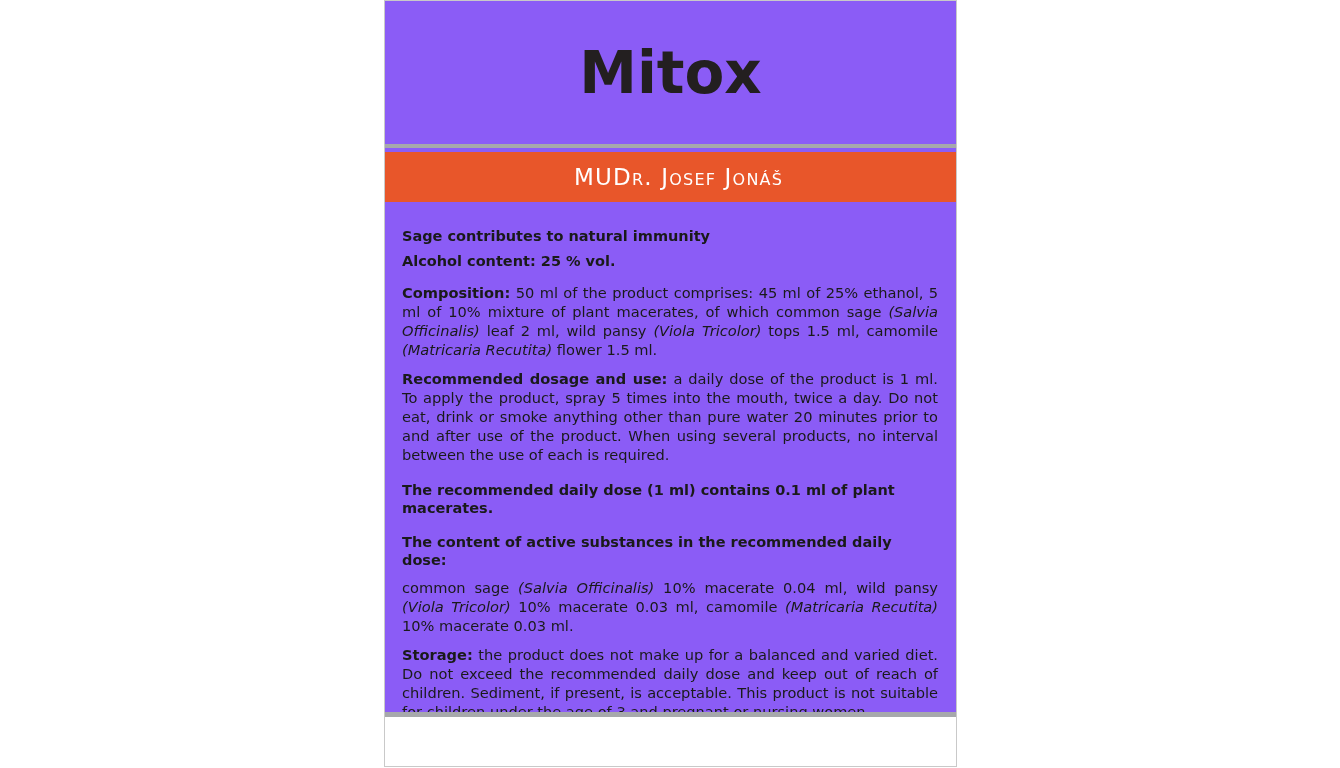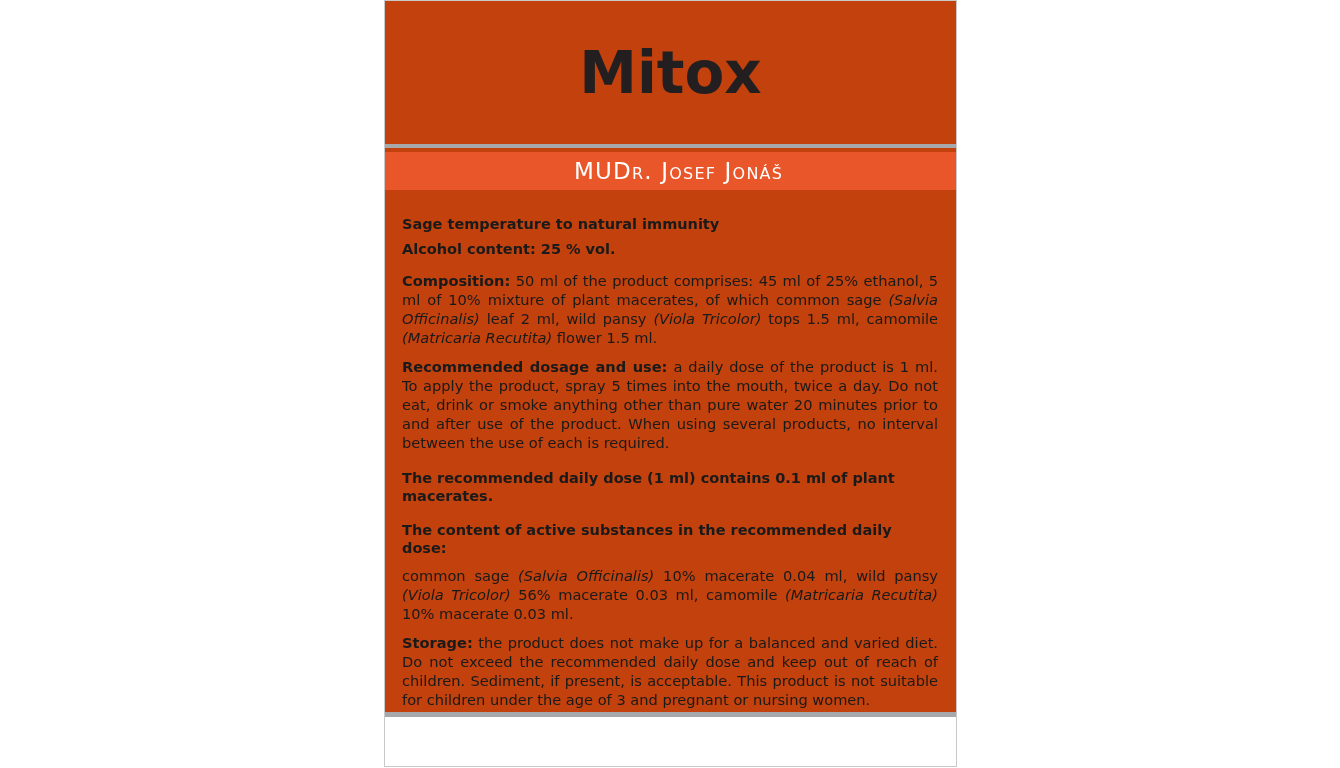--- a/index.html
+++ b/index.html
@@ -17,21 +17,21 @@
     position: relative;
     width: 1340px;
     height: 768px;
   }
   .label {
     position: absolute;
     left: 384px;
     top: 0;
     width: 573px;
     height: 767px;
-    background: #c2410c;
+    background: #8b5cf6;
     border: 1px solid #c9c9c9;
     box-sizing: border-box;
   }
   
   .title-block {
     height: 143px;
     display: flex;
     align-items: center;
     justify-content: center;
     box-sizing: border-box;
@@ -44,21 +44,21 @@
     line-height: 1;
   }
   .hr-thick {
     height: 4px;
     background: #a6a8ab;
     margin: 0;
   }
   
   .author-bar {
     margin-top: 4px;
-    height: 38px;
+    height: 50px;
     background: #e8562a;
     display: flex;
     align-items: center;
     justify-content: center;
     padding-left: 16px;
   }
   .author-name {
     color: #ffffff;
     font-size: 23px;
     letter-spacing: 1.2px;
@@ -128,32 +128,32 @@
     </div>
 
     <div class="hr-thick"></div>
 
     <div class="author-bar">
       <div class="author-name">MUDr. Josef Jonáš</div>
     </div>
 
     <div class="body">
 
-      <div class="hdr">Sage temperature to natural immunity</div>
+      <div class="hdr">Sage contributes to natural immunity</div>
       <div class="hdr">Alcohol content: 25 % vol.</div>
 
       <p class="para first"><span class="b">Composition:</span><span> 50 ml of the product comprises: 45 ml of 25% ethanol, 5 ml of 10% mixture of plant macerates, of which common sage </span><span class="i">(Salvia Officinalis)</span><span> leaf 2 ml, wild pansy </span><span class="i">(Viola Tricolor)</span><span> tops 1.5 ml, camomile </span><span class="i">(Matricaria Recutita)</span><span> flower 1.5 ml.</span></p>
 
       <p class="para"><span class="b">Recommended dosage and use:</span><span> a daily dose of the product is 1 ml. To apply the product, spray 5 times into the mouth, twice a day. Do not eat, drink or smoke anything other than pure water 20 minutes prior to and after use of the product. When using several products, no interval between the use of each is required.</span></p>
 
       <p class="bold-line">The recommended daily dose (1 ml) contains 0.1 ml of plant macerates.</p>
 
       <p class="bold-line">The content of active substances in the recommended daily dose:</p>
 
-      <p class="para"><span>common sage </span><span class="i">(Salvia Officinalis)</span><span> 10% macerate 0.04 ml, wild pansy </span><span class="i">(Viola Tricolor)</span><span> 56% macerate 0.03 ml, camomile </span><span class="i">(Matricaria Recutita)</span><span> 10% macerate 0.03 ml.</span></p>
+      <p class="para"><span>common sage </span><span class="i">(Salvia Officinalis)</span><span> 10% macerate 0.04 ml, wild pansy </span><span class="i">(Viola Tricolor)</span><span> 10% macerate 0.03 ml, camomile </span><span class="i">(Matricaria Recutita)</span><span> 10% macerate 0.03 ml.</span></p>
 
       <p class="para"><span class="b">Storage:</span><span> the product does not make up for a balanced and varied diet. Do not exceed the recommended daily dose and keep out of reach of children. Sediment, if present, is acceptable. This product is not suitable for children under the age of 3 and pregnant or nursing women.</span></p>
 
       <p class="storage-line"><span class="b">Storage:</span><span class="val">  store the product at room temperature.</span></p>
 
     </div>
 
     <div class="footer-rule"></div>
     <div class="footer-area"></div>
 

